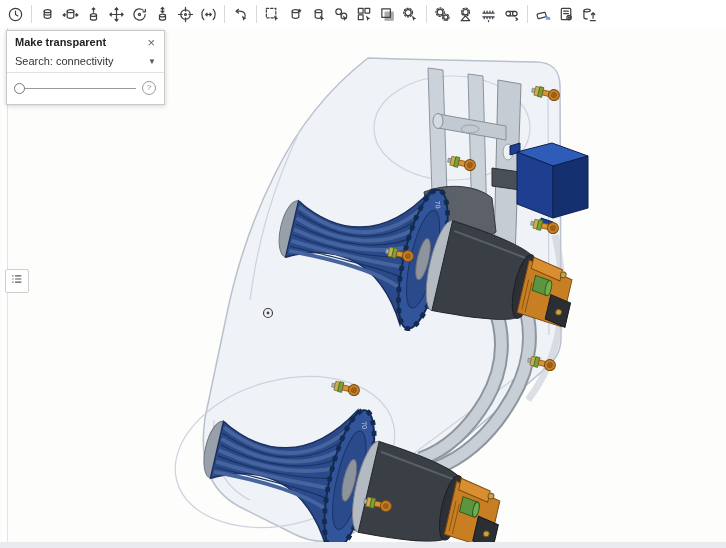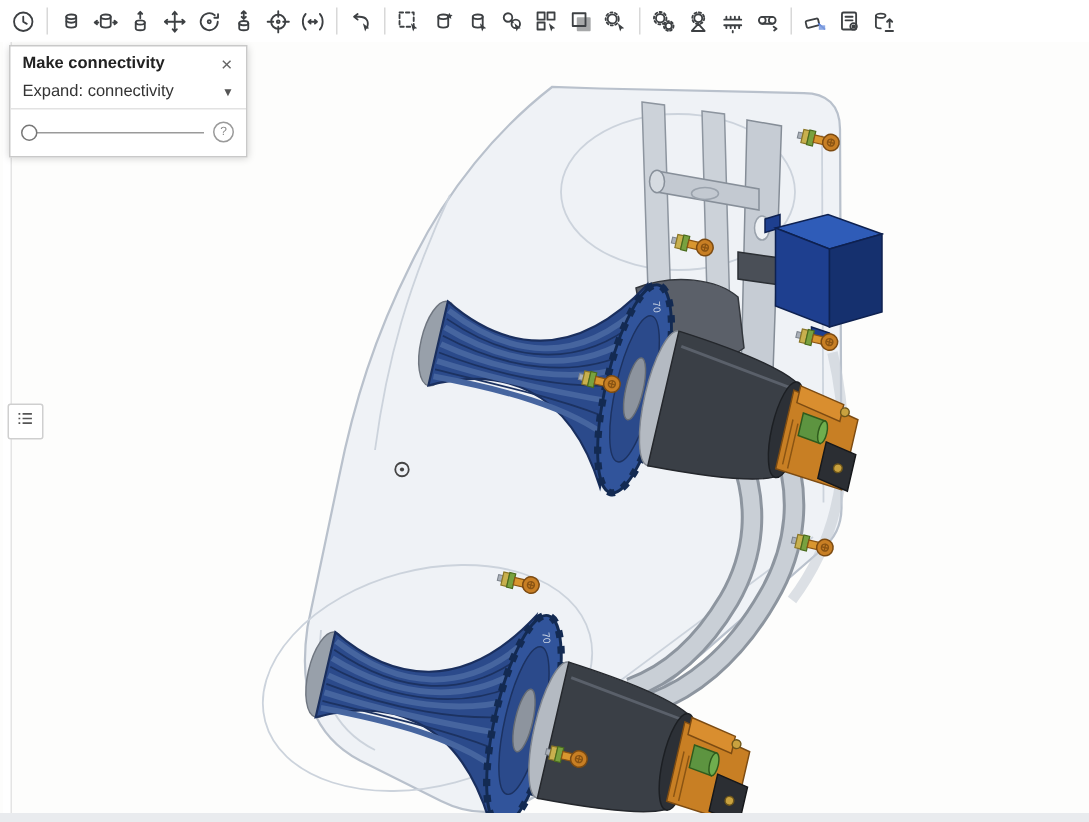--- a/index.html
+++ b/index.html
@@ -330,25 +330,25 @@
         </svg>
       </span>
     </div>
   <div class="search-box">
     <span class="ph">Search tools...</span>
     <span id="kbd-keys"><span class="kbd">⌥</span><span class="kbd">c</span></span>
   </div>
 
   <div class="panel">
     <div class="panel-title-row">
-      <span class="panel-title">Make connectivity</span>
+      <span class="panel-title">Make transparent</span>
       <span class="panel-close">×</span>
     </div>
     <div class="panel-dd">
-      <span class="dd-val">Expand: connectivity</span>
+      <span class="dd-val">Search: connectivity</span>
       <span class="dd-caret">▼</span>
     </div>
     <div class="slider-row">
       <div class="slider-track">
         <div class="slider-handle"></div>
       </div>
       <div class="help-dot">?</div>
     </div>
   </div>
 

